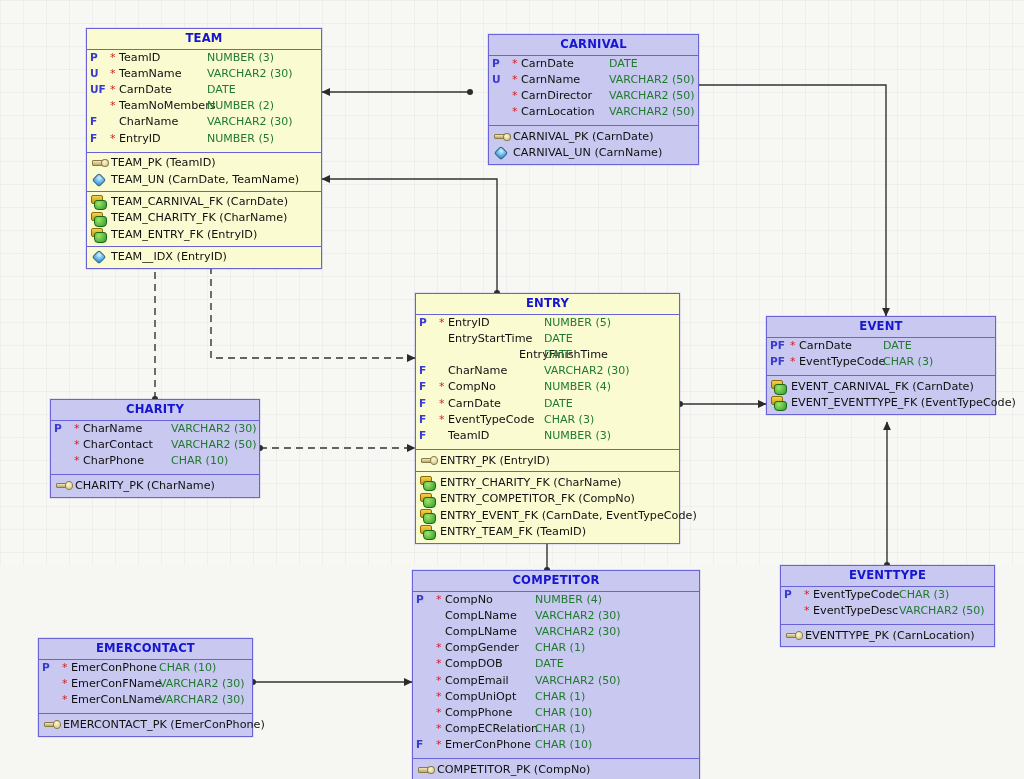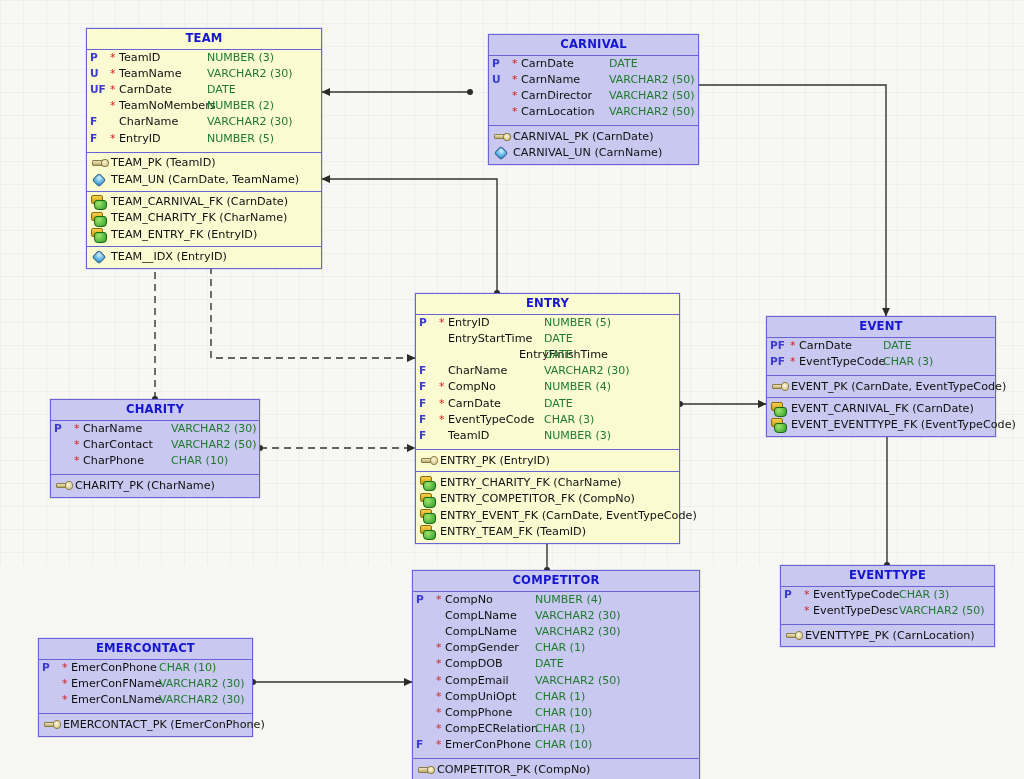--- a/index.html
+++ b/index.html
@@ -346,26 +346,20 @@
           <span class="nm">CarnDate</span>
           <span class="dt" style="left: 116px;">DATE</span>
         </div>
         <div class="attr" style="position: relative;">
           <span class="k">PF</span>
           <span class="star">*</span>
           <span class="nm">EventTypeCode</span>
           <span class="dt" style="left: 116px;">CHAR (3)</span>
         </div>
       </div>
-      <div class="sect">
-        <div class="idx">
-          <span class="ico pk"></span>
-          <span class="lbl">EVENT_PK (CarnDate, EventTypeCode)</span>
-        </div>
-      </div>
       <div class="sect last">
         <div class="idx">
           <span class="ico fk"></span>
           <span class="lbl">EVENT_CARNIVAL_FK (CarnDate)</span>
         </div>
         <div class="idx">
           <span class="ico fk"></span>
           <span class="lbl">EVENT_EVENTTYPE_FK (EventTypeCode)</span>
         </div>
       </div>

